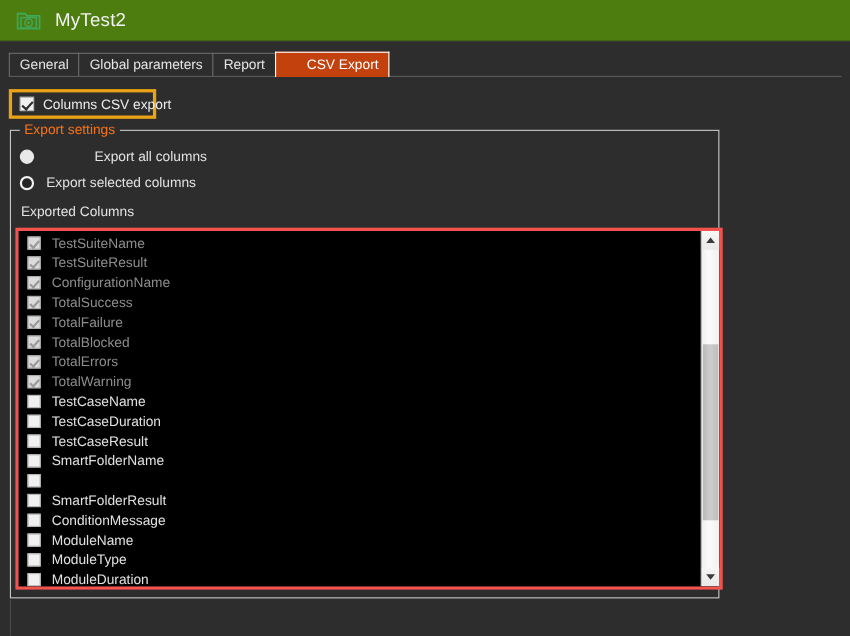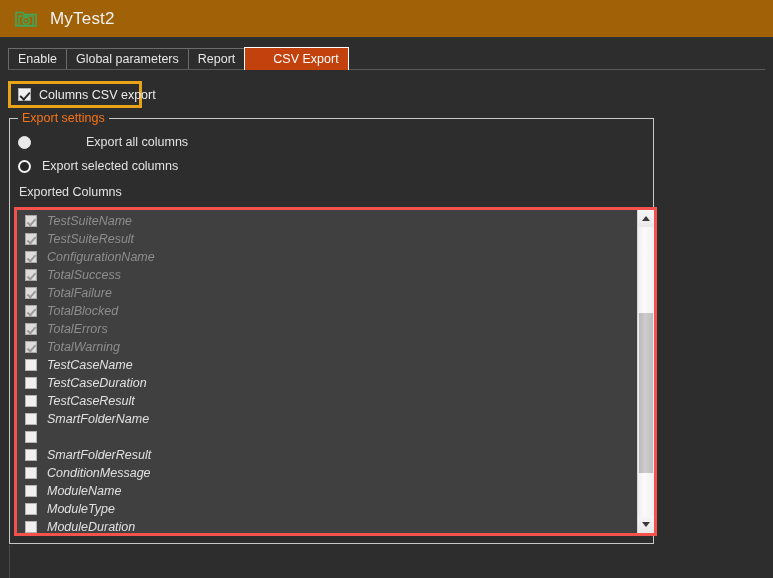--- a/index.html
+++ b/index.html
@@ -16,21 +16,21 @@
     color: #e8e8e8;
     font-size: 12px;
     -webkit-font-smoothing: antialiased;
   }
 
   
   .titlebar {
     position: absolute;
     left: 0; top: 0;
     width: 773px; height: 38px;
-    background: #a16207;
+    background: #4d7c0f;
     border-bottom: 1px solid #303030;
     box-sizing: border-box;
     display: flex;
     align-items: center;
   }
   .app-icon {
     width: 24px; height: 24px;
     margin-left: 14px;
     position: relative;
   }
@@ -191,23 +191,22 @@
     position: absolute;
     left: 14px; top: 207px;
     width: 643px; height: 329px;
     border: 3px solid #f4524d;
     box-sizing: border-box;
   }
   .listbox {
     position: absolute;
     left: 0; top: 0;
     right: 0; bottom: 0;
-    background: #404040;
+    background: #000000;
     overflow: hidden;
-    font-style: italic;
   }
   .list-items {
     position: absolute;
     left: 0; top: 2px;
     right: 18px;
     bottom: 0;
   }
   .list-item {
     height: 18px;
     display: flex;
@@ -285,21 +284,21 @@
       <rect x="5" y="9" width="14" height="9.5" fill="none" stroke="#3fa757" stroke-width="1.4"></rect>
       <circle cx="12" cy="13.7" r="3.4" fill="none" stroke="#3fa757" stroke-width="1.4"></circle>
       <path d="M10.9 11.9l3 1.8-3 1.8z" fill="#3fa757"></path>
     </svg>
   </div>
   <div class="app-title">MyTest2</div>
 </div>
 
 <div class="tabstrip">
   <div class="tabs-inner">
-    <div class="tab">Enable</div>
+    <div class="tab">General</div>
     <div class="tab">Global parameters</div>
     <div class="tab">Report</div>
     <div class="tab active">CSV Export</div>
   </div>
 </div>
 <div class="tab-underline"></div>
 
 <div class="enable-row">
   <div class="cb checked"></div>
   <div class="enable-label">Columns CSV export</div>

